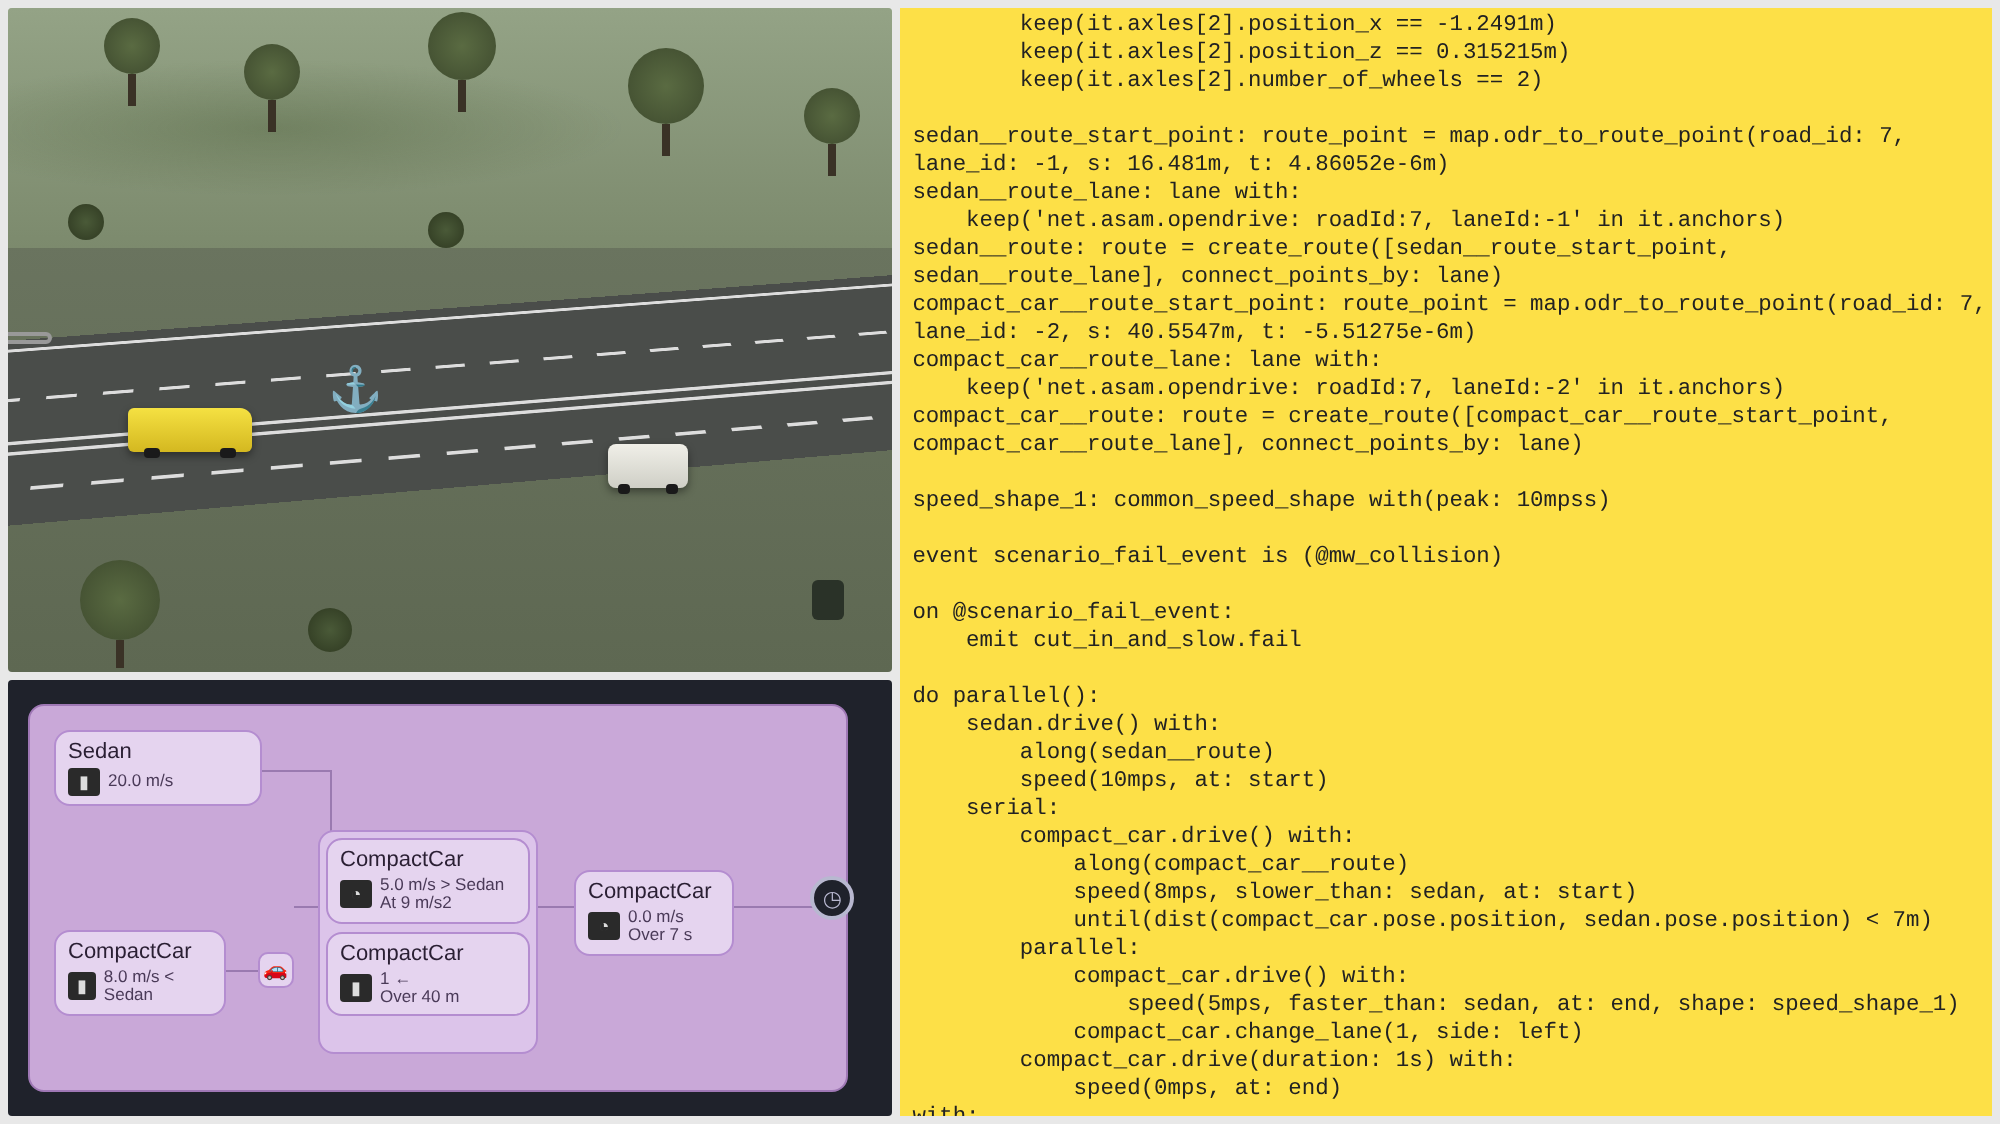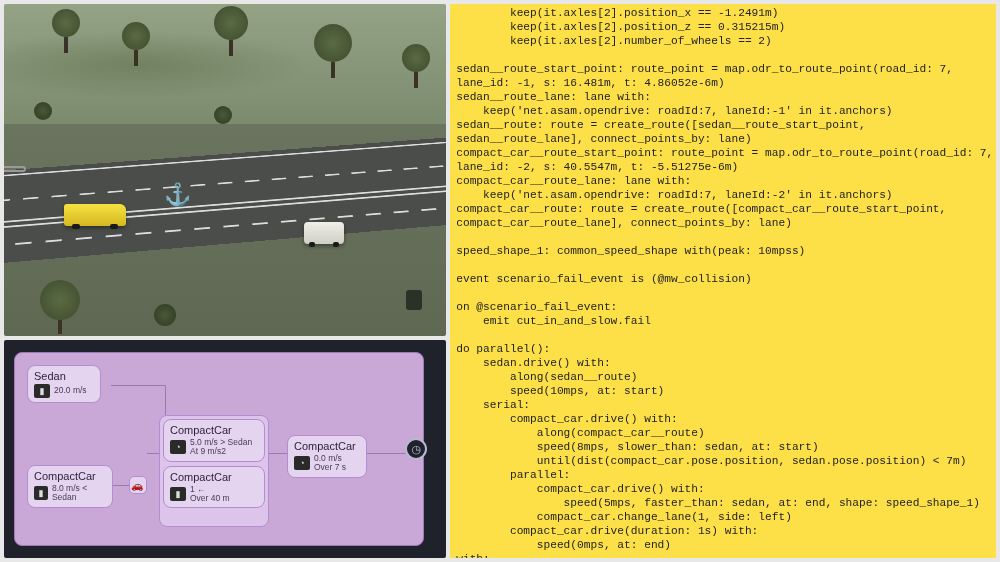--- a/index.html
+++ b/index.html
@@ -98,21 +98,21 @@
     <div class="graph-panel">
       <div class="graph-frame">
 
         <div class="wire" style="top:32px; left:96px; width:55px;"></div>
         <div class="wire v" style="top:32px; left:150px; height:70px;"></div>
         <div class="wire" style="top:132px; left:96px; width:18px;"></div>
         <div class="wire" style="top:100px; left:132px; width:12px;"></div>
         <div class="wire" style="top:100px; left:252px; width:20px;"></div>
         <div class="wire" style="top:100px; left:350px; width:42px;"></div>
 
-        <div class="node" style="top:12px; left:12px; width:74px;">
+        <div class="node" style="top:12px; left:12px; width:104px;">
           <div class="title">Sedan</div>
           <div class="row">
             <span class="icon-box">▮</span>
             <span class="sub">20.0 m/s</span>
           </div>
         </div>
 
         <div class="node" style="top:112px; left:12px; width:86px;">
           <div class="title">CompactCar</div>
           <div class="row">

